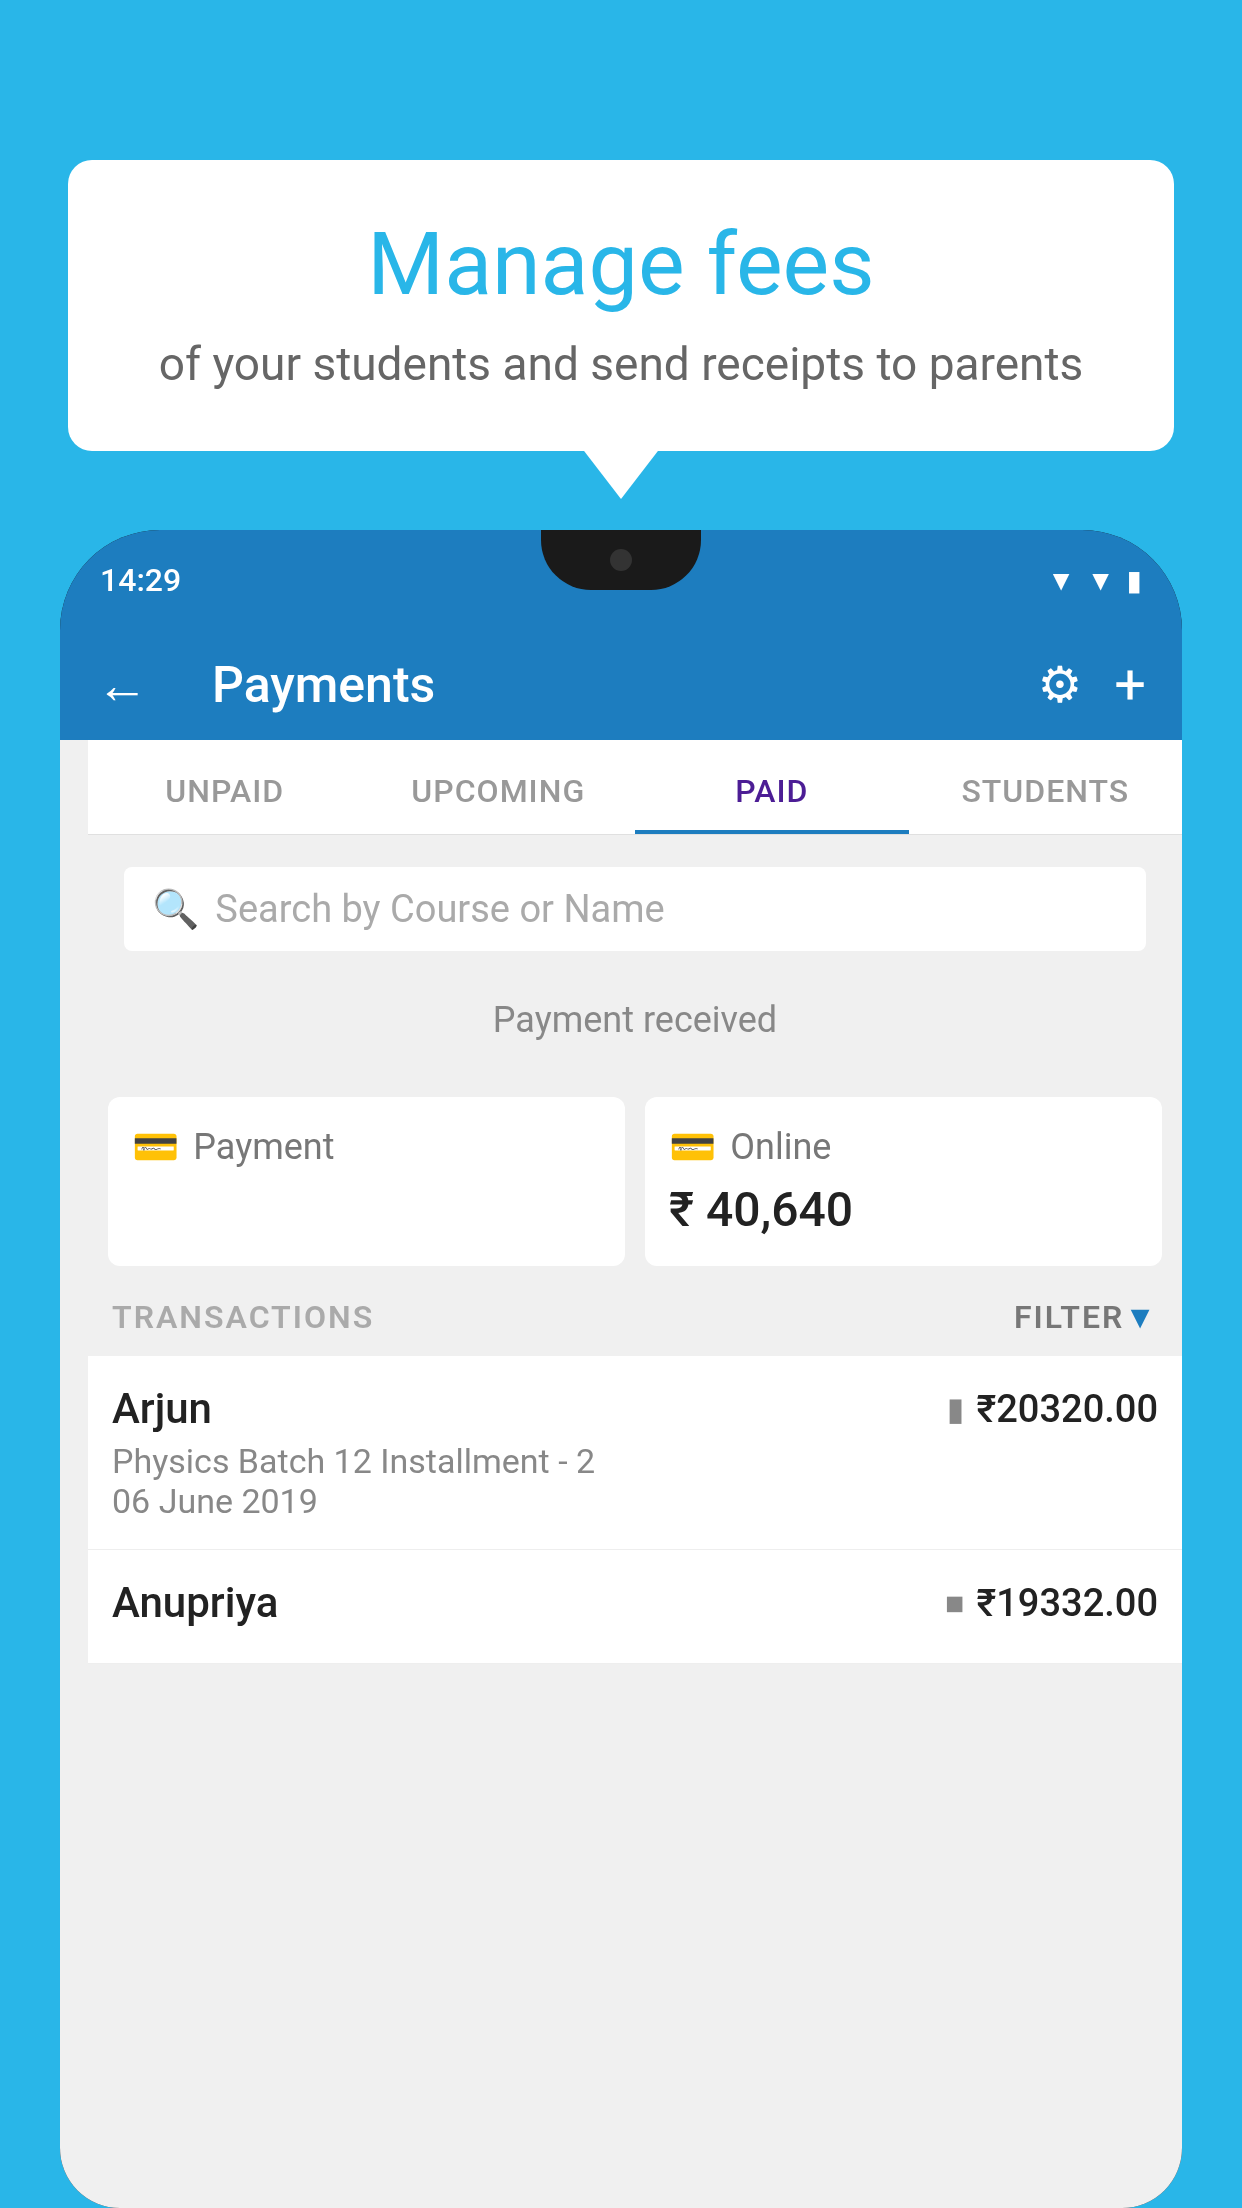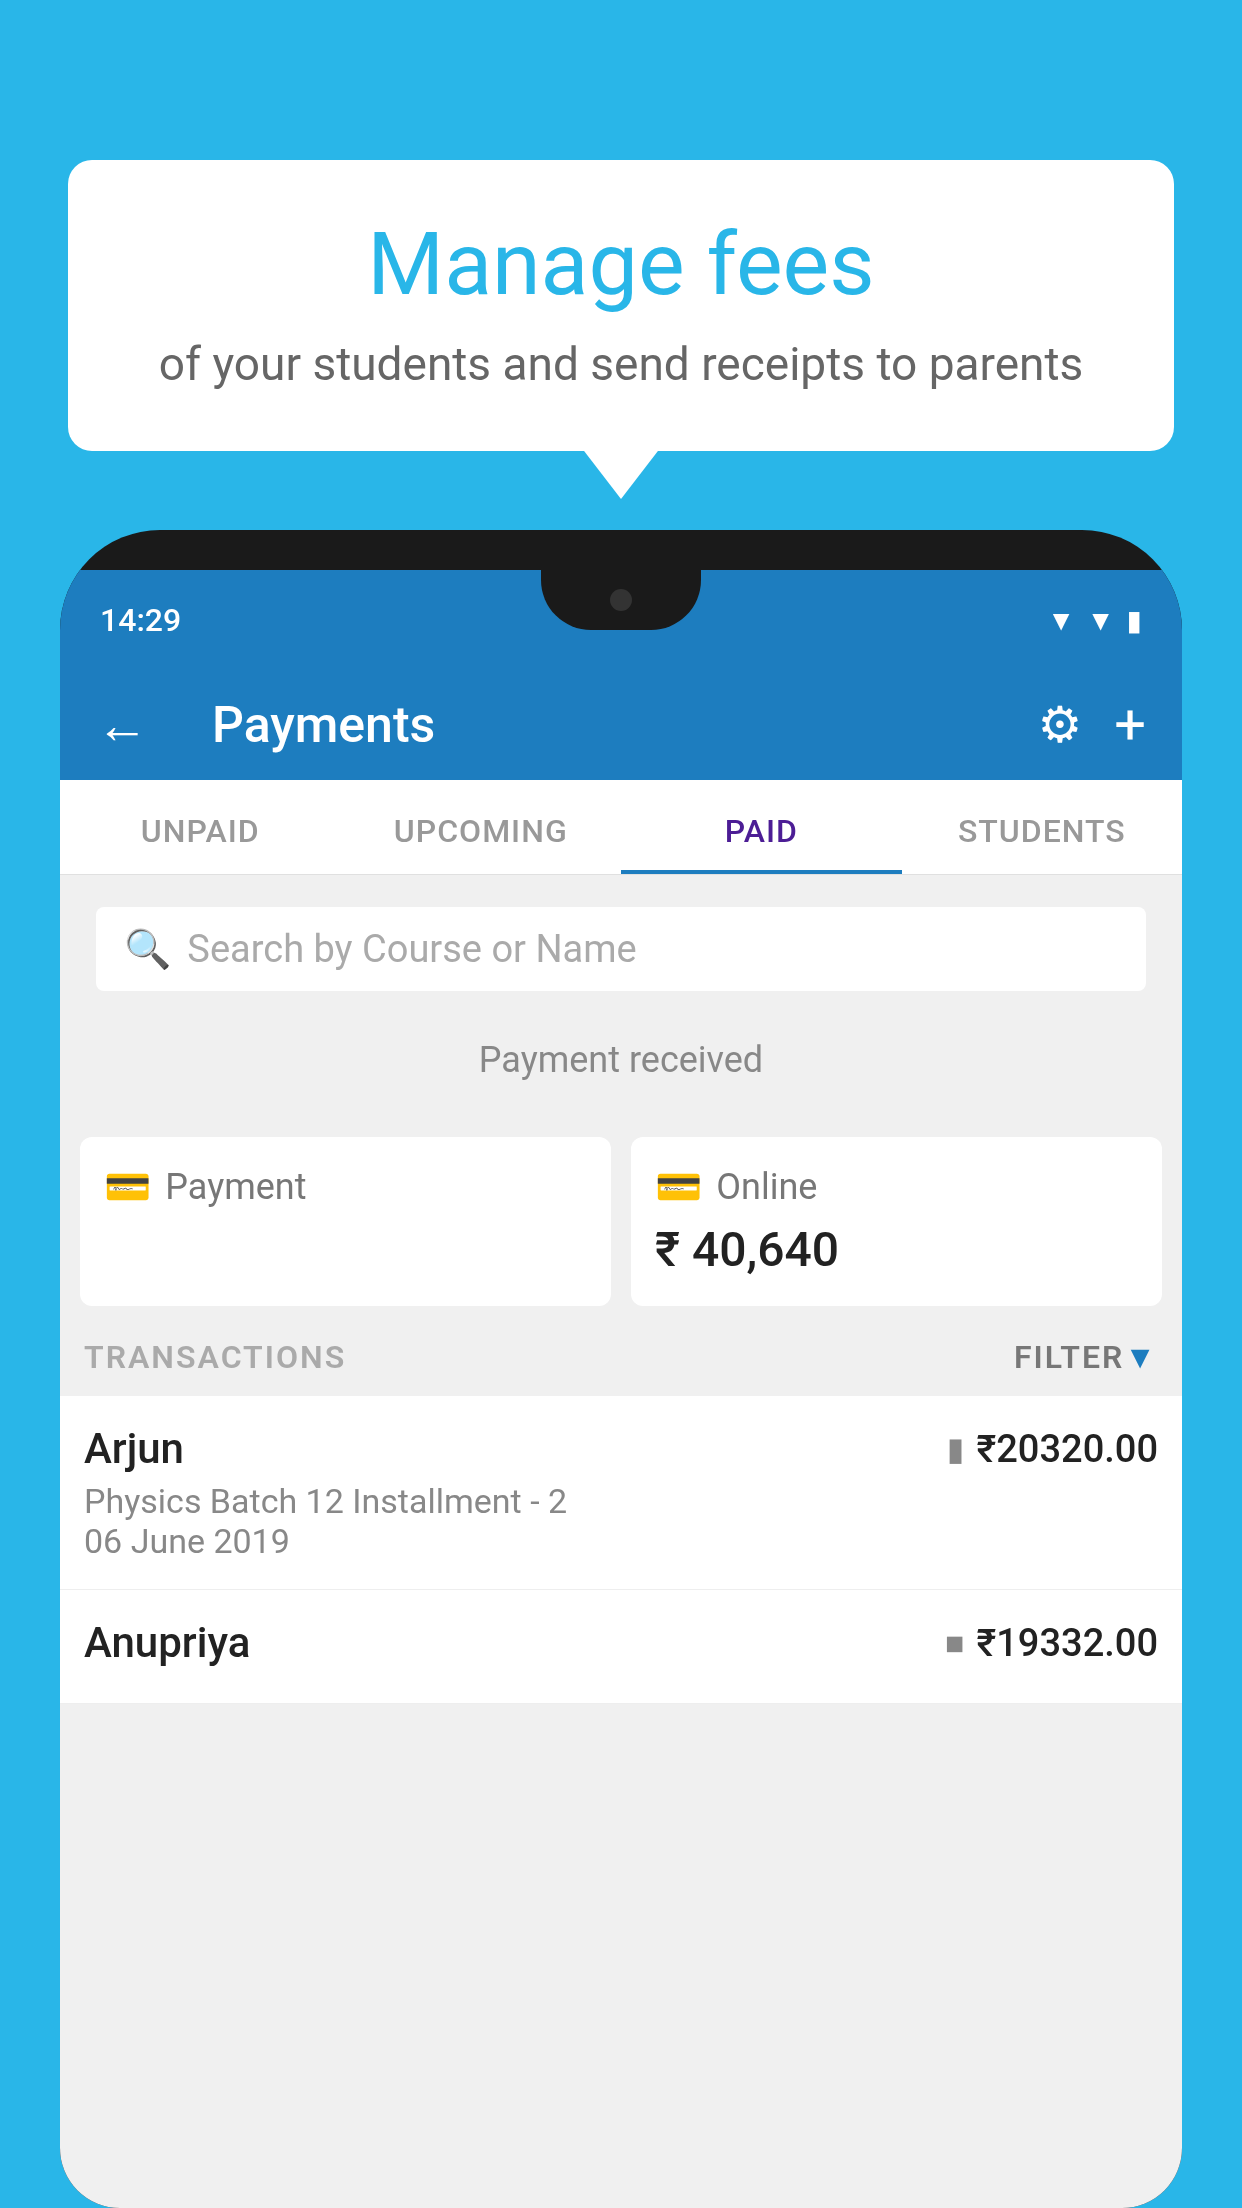--- a/index.html
+++ b/index.html
@@ -64,21 +64,20 @@
 
     
     .phone-notch-bar {
       background: #1d7dbf;
       height: 100px;
       display: flex;
       align-items: center;
       justify-content: space-between;
       padding: 0 40px;
       position: relative;
-      margin-top: 40px;
     }
     .status-time {
       color: #ffffff;
       font-size: 32px;
       font-weight: 500;
     }
     .notch {
       position: absolute;
       top: 0;
       left: 50%;
@@ -159,20 +158,21 @@
       right: 0;
       height: 4px;
       background: #1d7dbf;
     }
 
     
     .phone-screen {
       background: #f0f0f0;
       height: calc(100% - 210px);
       overflow: hidden;
+      padding-left: 28px;
     }
 
     
     .search-bar {
       background: #ffffff;
       margin: 16px;
       border-radius: 8px;
       display: flex;
       align-items: center;
       padding: 20px 28px;

